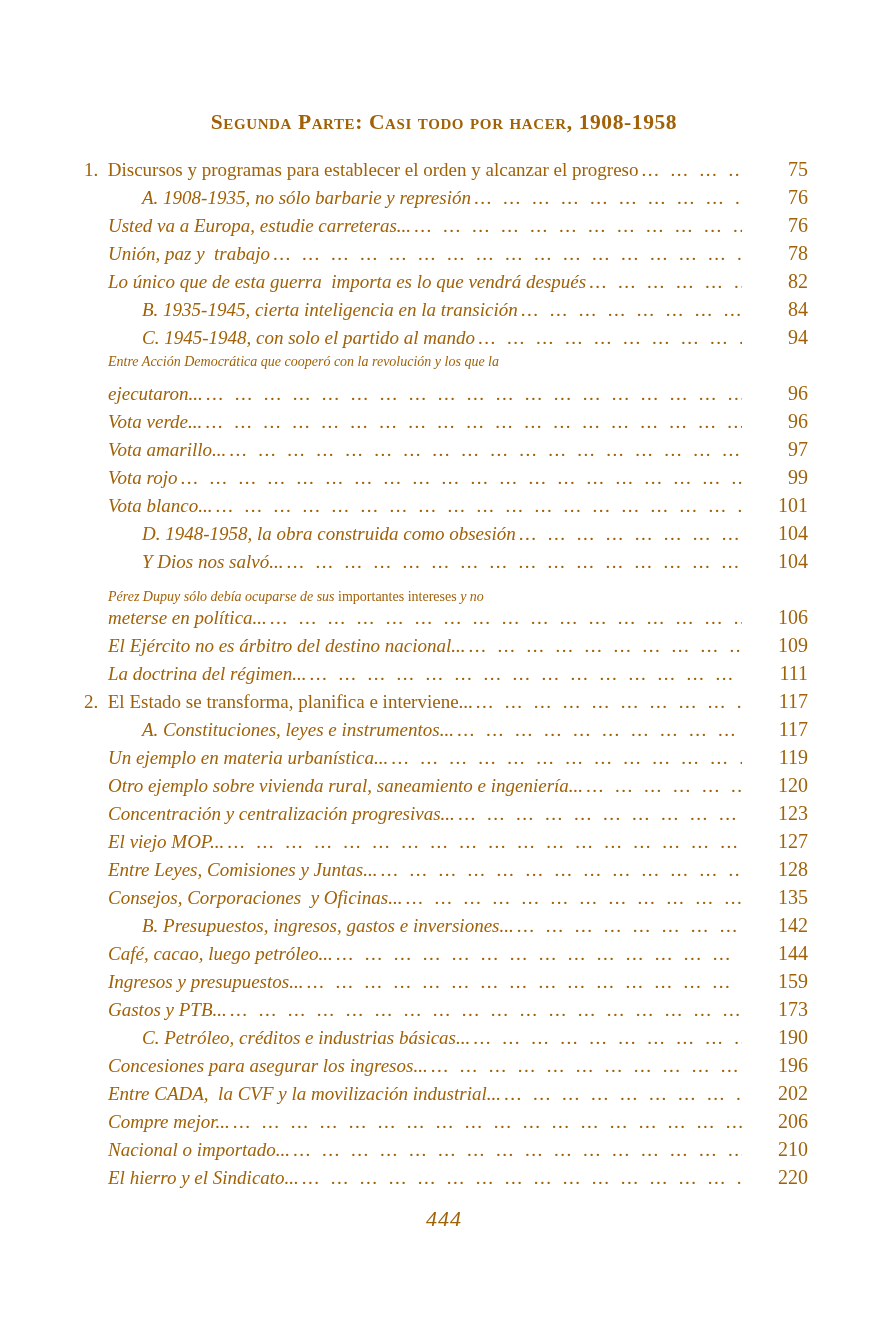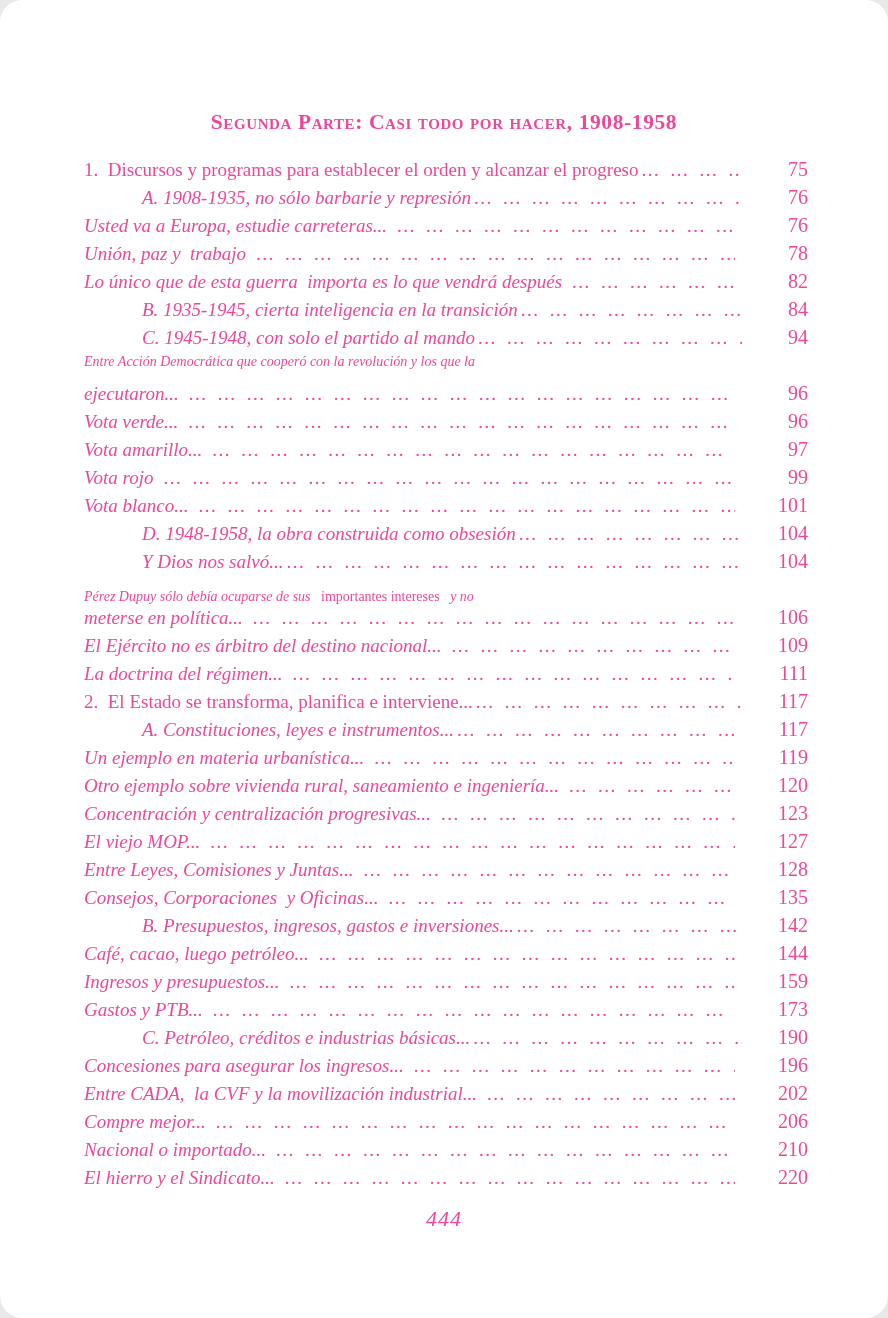--- a/index.html
+++ b/index.html
@@ -1,24 +1,23 @@
 <!DOCTYPE html>
 <html><head>
 <meta charset="utf-8">
 <style>
   html, body { margin: 0; padding: 0; background: #e8e8e8; }
   .page {
     position: relative;
     width: 888px;
     height: 1318px;
     background: #ffffff;
-    color: #ec4899;
+    color: #a16207;
     font-family: "Liberation Serif", serif;
     overflow: hidden;
-    border-radius: 22px;
   }
   .title {
     position: absolute;
     top: 110px;
     left: 0;
     right: 0;
     text-align: center;
     font-variant: small-caps;
     font-size: 21.5px;
     font-weight: 600;
@@ -33,21 +32,21 @@
   }
   .entry { display: block; }
   .line {
     display: flex;
     align-items: baseline;
     height: 28px;
     padding-right: 80px; 
   }
   .level1 .line { padding-left: 84px; }
   .level2 .line { padding-left: 142px; }
-  .level3 .line { padding-left: 84px; gap: 7px; }
+  .level3 .line { padding-left: 108px; }
   .label {
     white-space: pre;
     font-size: 19px;
     flex: none;
   }
   .level1 .label { font-style: normal; }
   .level2 .label, .level3 .label { font-style: italic; }
   .wrap-first { padding-right: 60px; }
   .wrap-first .seg {
     white-space: pre;

